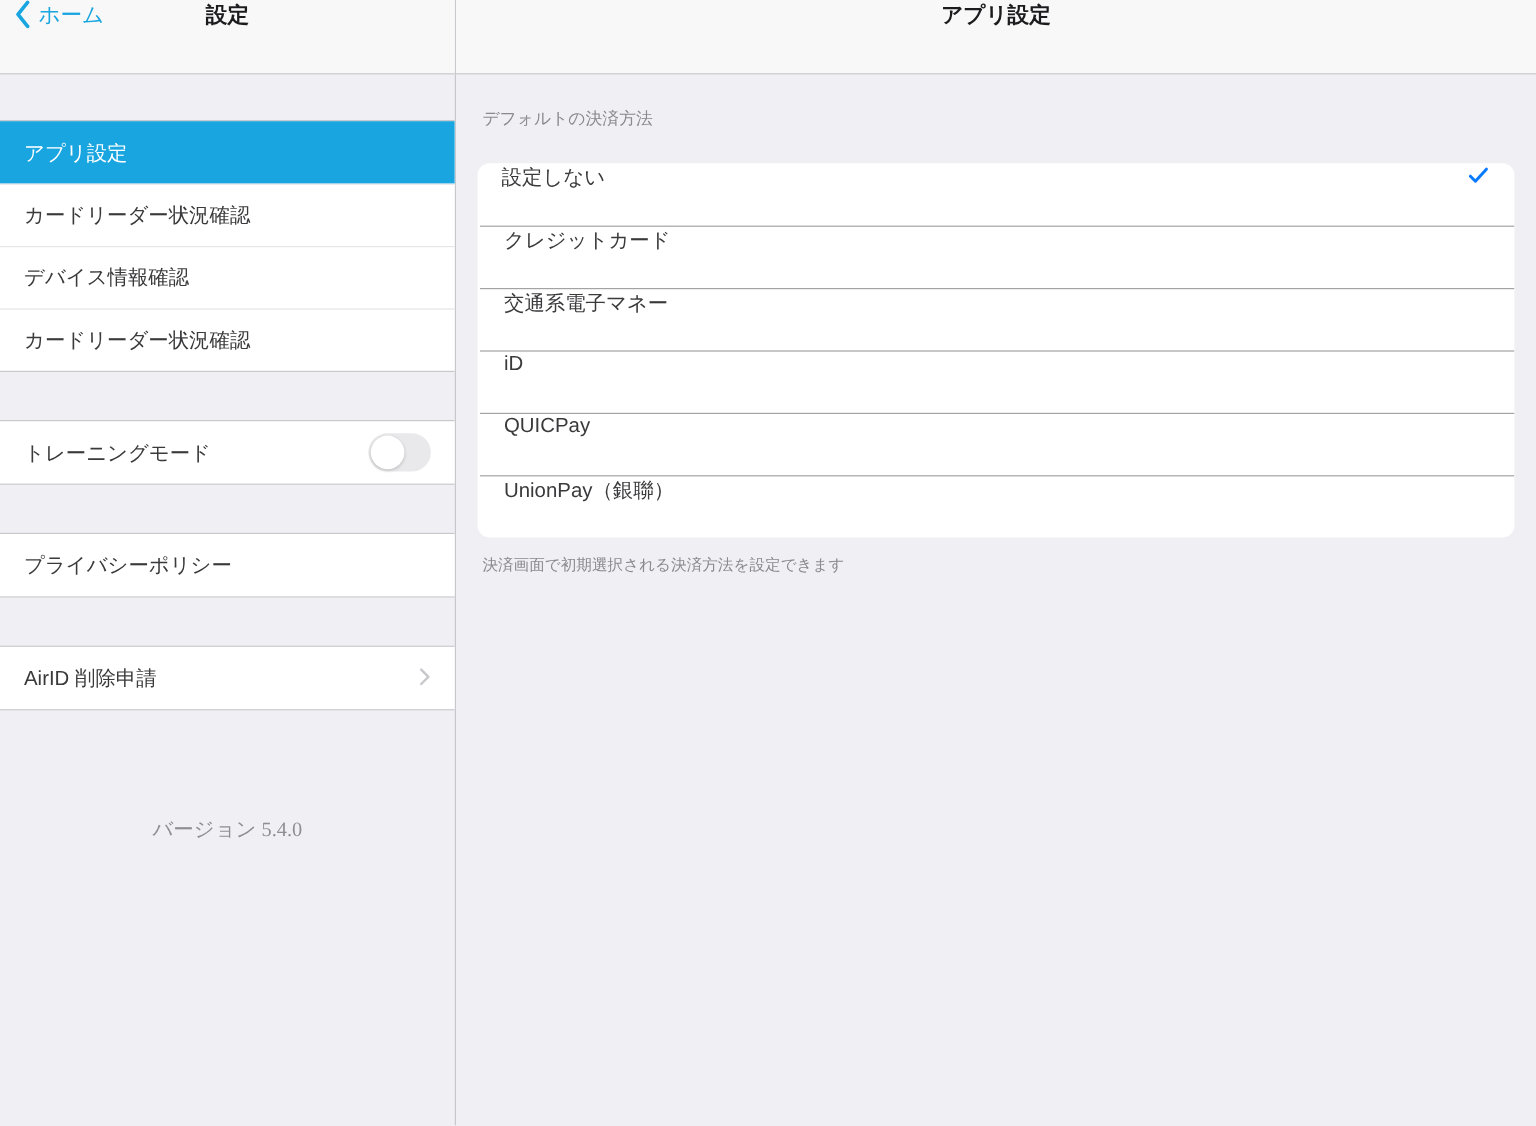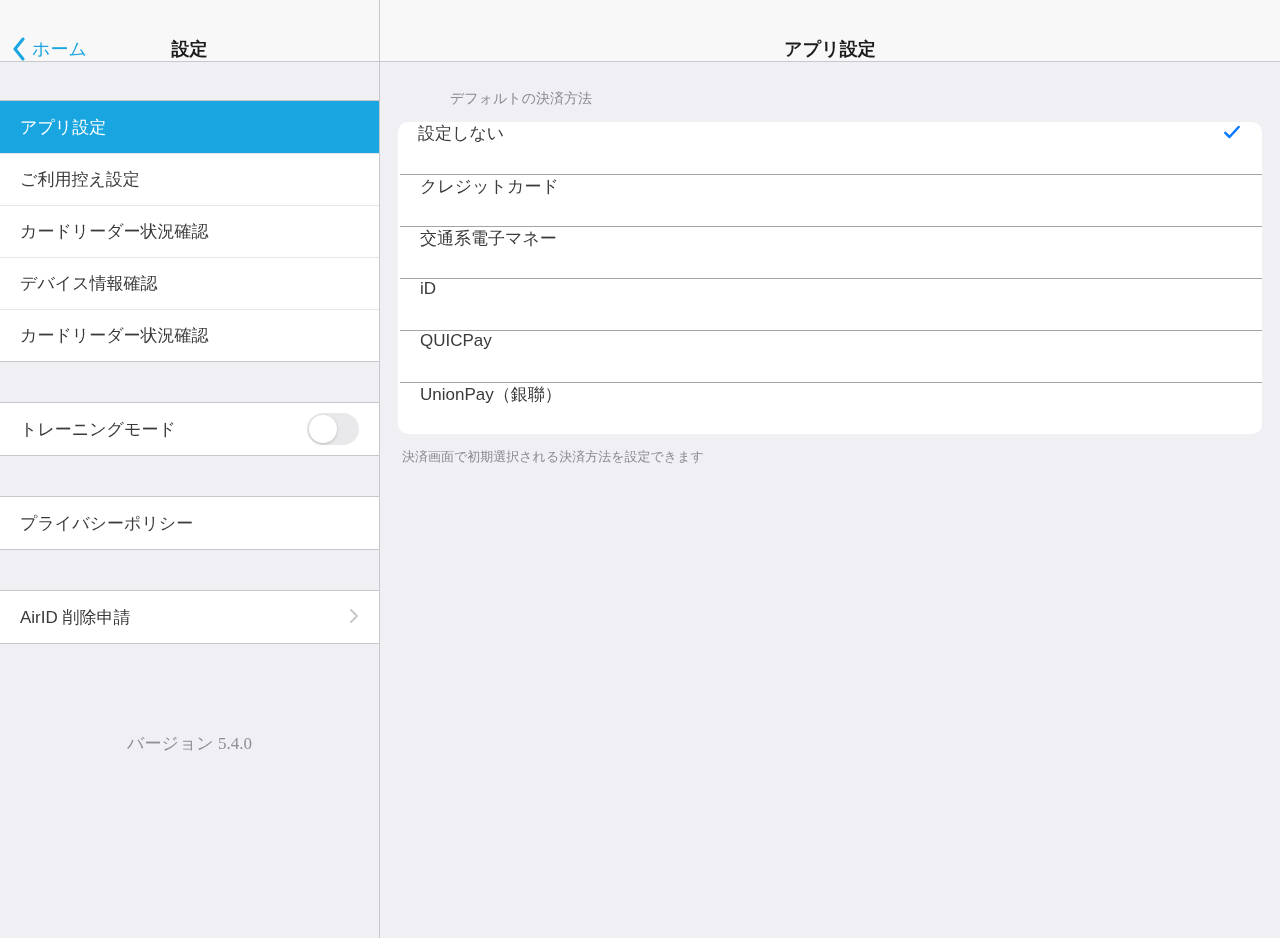--- a/index.html
+++ b/index.html
@@ -11,21 +11,21 @@
     }
     .app { display: flex; width: 100%; height: 100%; }
     
     .sidebar {
       width: 380px; height: 100%;
       border-right: 1px solid #c8c7cc;
       background: #efeff4;
       display: flex; flex-direction: column;
     }
     .nav-bar {
-      height: 62px; display: flex; align-items: flex-end;
+      height: 62px; display: flex; align-items: flex-start;
       background: #f8f8f8; position: relative;
       border-bottom: 1px solid #c8c7cc;
     }
     .back-btn {
       display: flex; align-items: center;
       color: #18a5e0; font-size: 18px; padding-left: 12px;
       cursor: pointer; user-select: none;
     }
     .back-btn svg { width: 14px; height: 24px; margin-right: 6px; }
     .nav-title {
@@ -64,21 +64,21 @@
     .version {
       text-align: center; color: #8e8e93; font-size: 17px;
       padding: 88px 0 0;
       font-family: Liberation Serif, serif;
     }
     
     .detail { flex: 1; height: 100%; display: flex; flex-direction: column; background: #efeff4; }
     .detail .nav-bar { justify-content: center; }
     .detail-content { flex: 1; overflow: auto; padding: 0 18px; }
     .section-header {
-      font-size: 14px; color: #8a8a8e; padding: 28px 4px 14px; margin-left: 48px;
+      font-size: 14px; color: #8a8a8e; padding: 28px 4px 28px;
     }
     .list {
       background: #fff;
       border-radius: 10px;
       overflow: hidden;
     }
     .list-row {
       display: flex; align-items: flex-start; justify-content: space-between;
       min-height: 52px; padding: 0 20px;
       font-size: 17px; color: #3a3a3c;
@@ -104,23 +104,20 @@
         <span>ホーム</span>
       </div>
       <div class="nav-title">設定</div>
     </div>
     <div class="side-content">
       <div class="spacer-sm"></div>
 
       <div class="group">
         <div class="row selected">
           <span class="label">アプリ設定</span>
-        </div>
-        <div class="row">
-          <span class="label">ご利用控え設定</span>
         </div>
         <div class="row">
           <span class="label">カードリーダー状況確認</span>
         </div>
         <div class="row">
           <span class="label">デバイス情報確認</span>
         </div>
         <div class="row">
           <span class="label">カードリーダー状況確認</span>
         </div>

